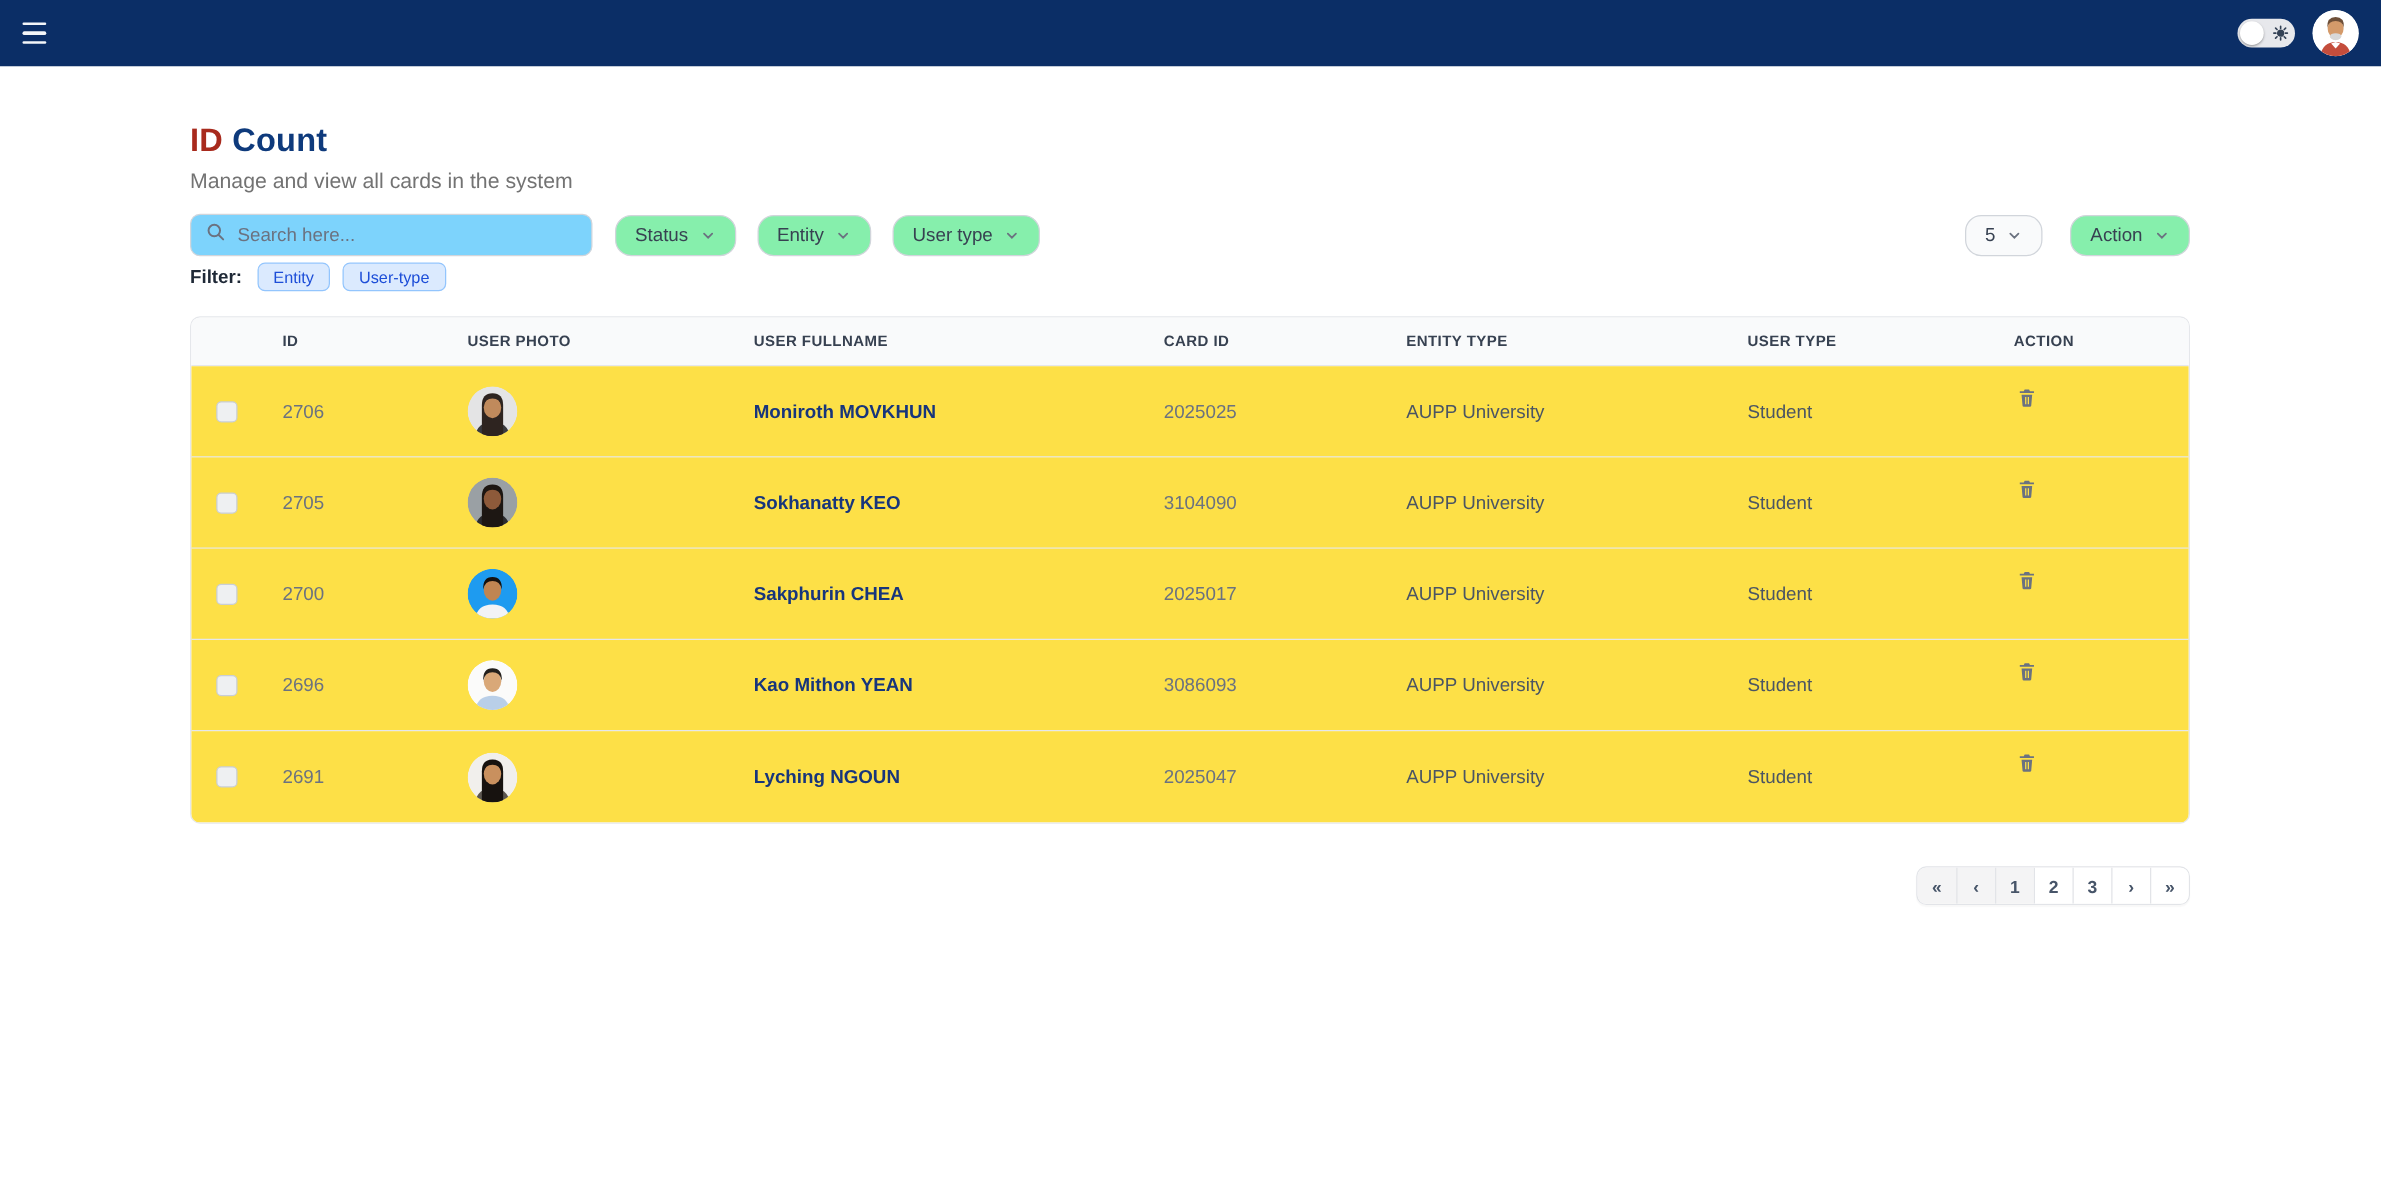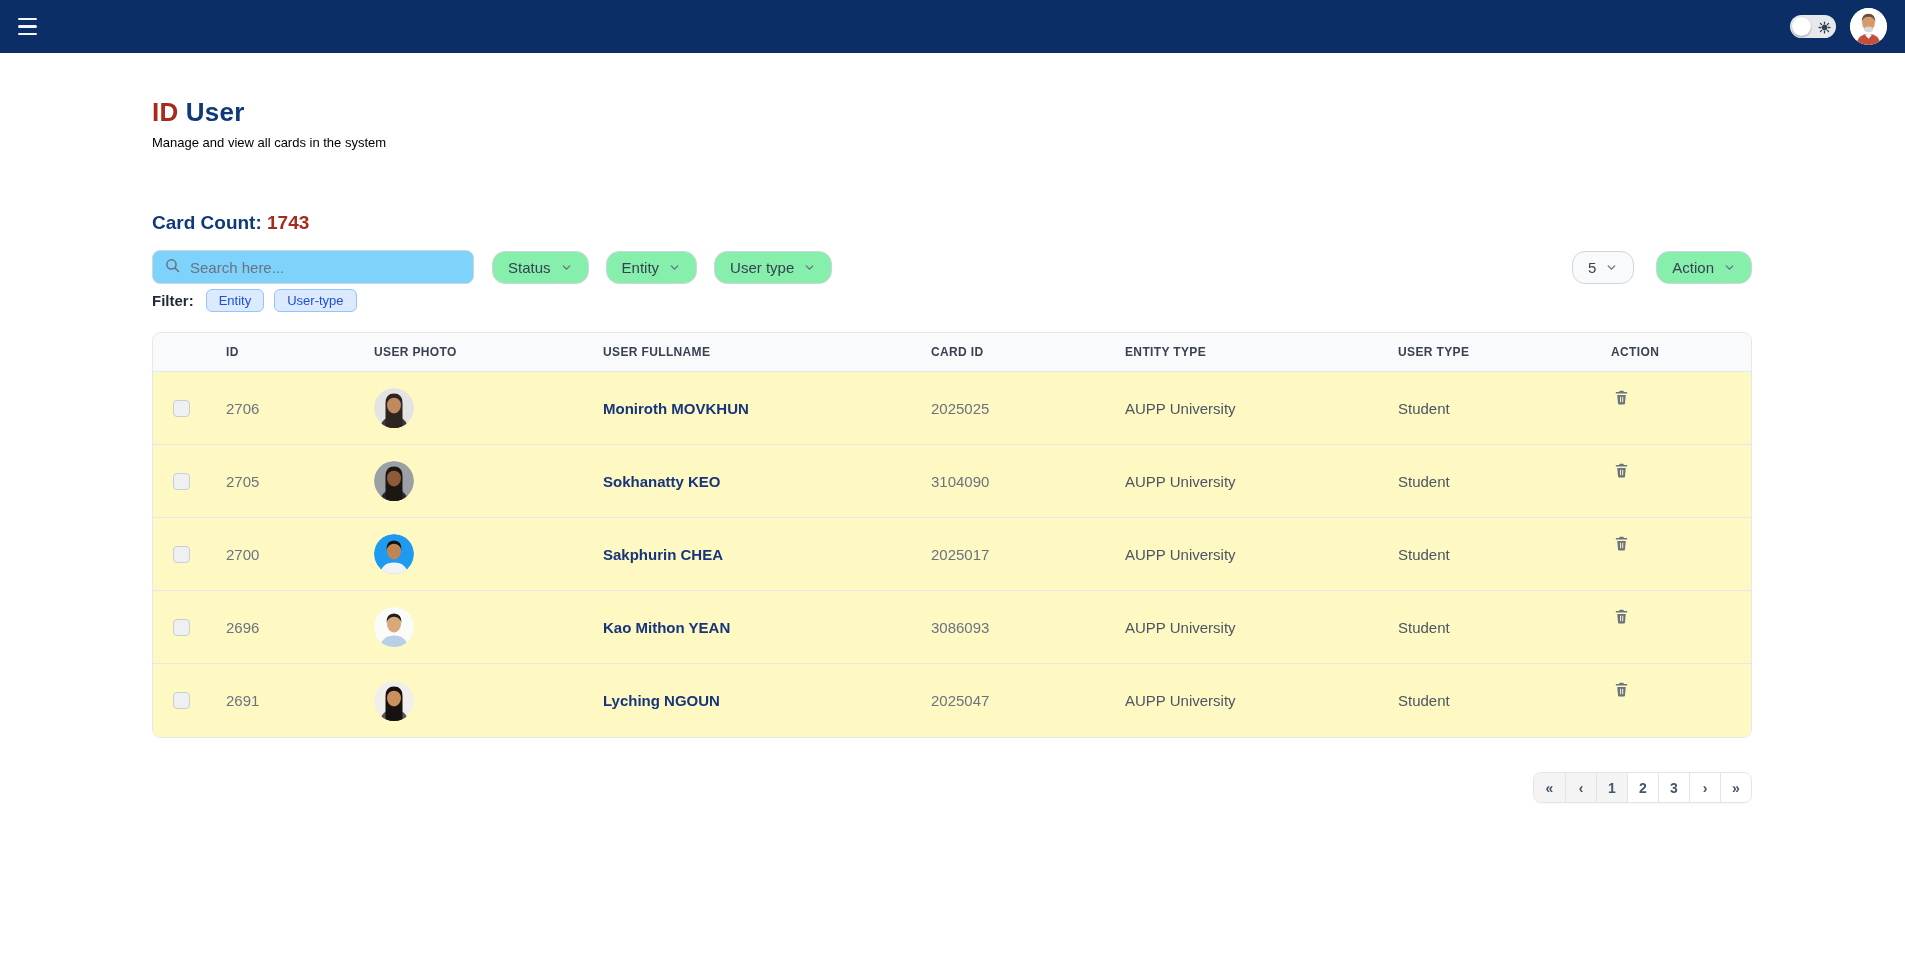--- a/index.html
+++ b/index.html
@@ -17,21 +17,21 @@
                   display:flex; align-items:center; padding:2px; position:relative; cursor:pointer; }
   .toggle-knob { width:19px; height:19px; border-radius:50%; background:#ffffff;
                  box-shadow:0 1px 2px rgba(0,0,0,.35); }
   .toggle-sun { position:absolute; right:5px; top:4.5px; }
   .nav-avatar { width:37px; height:37px; border-radius:50%; overflow:hidden; background:#ffffff; cursor:pointer; }
 
   
   .content { width:1600px; margin-left:152px; padding-top:44px; }
   h1.page-title { font-size:26px; font-weight:bold; color:#0e3a7c; letter-spacing:.2px; }
   h1.page-title .red { color:#a82a1d; }
-  .subtitle { margin-top:7px; font-size:13px; color:#000000; }
+  .subtitle { margin-top:7px; font-size:17px; color:#737373; }
 
   .card-count { margin-top:62px; font-size:19px; font-weight:bold; color:#0e3a7c; }
   .card-count .count { color:#a82a1d; }
 
   
   .controls { margin-top:16px; display:flex; align-items:center; }
   .search-box { width:322px; height:34px; border:1px solid #d1d5db; border-radius:8px;
                 display:flex; align-items:center; padding:0 11px; gap:9px; background:#7dd3fc; }
   .search-box input { border:none; outline:none; flex:1; font-size:15px; color:#374151;
                       font-family:"Liberation Sans", sans-serif; background:transparent; }
@@ -49,21 +49,21 @@
   .chip { background:#dbeafe; border:1px solid #93c5fd; color:#1d4ed8; font-size:13px;
           border-radius:6px; padding:3px 12px; cursor:pointer; }
 
   
   .table-wrap { margin-top:20px; border:1px solid #e5e7eb; border-radius:8px; overflow:hidden; }
   .t-row { display:grid; grid-template-columns:55px 148px 229px 328px 194px 273px 213px 1fr;
            align-items:center; }
   .t-head { background:#f9fafb; height:39px; border-bottom:1px solid #e5e7eb; }
   .t-head .th { font-size:12px; font-weight:bold; color:#374151; letter-spacing:.03em;
                 padding-left:18px; }
-  .t-body-row { height:73px; border-bottom:1px solid #e5e7eb; background:#fef9c3; }
+  .t-body-row { height:73px; border-bottom:1px solid #e5e7eb; background:#fde047; }
   .t-body-row:last-child { border-bottom:none; }
   .cell { padding-left:18px; font-size:15px; color:#6b7280; }
   .cell.entity, .cell.usertype { color:#4b5563; }
   .name-link { color:#17357c; font-weight:bold; font-size:15px; text-decoration:none; cursor:pointer; }
   .checkbox { width:17px; height:17px; border:1.5px solid #c9ced6; border-radius:4px;
               background:#eef0f2; margin-left:20px; cursor:pointer; }
   .avatar { width:40px; height:40px; border-radius:50%; overflow:hidden; display:block; }
   .action-cell { align-self:start; padding-top:14px; }
   .trash-btn { background:none; border:none; cursor:pointer; padding:2px; }
 
@@ -104,24 +104,23 @@
         <ellipse cx="18" cy="14.5" rx="6.2" ry="7.2" fill="#d49a6a"></ellipse>
         <path d="M11.5 14 Q11 5.5 18 5.5 Q25 5.5 24.5 14 Q23.5 8.5 18 8.5 Q12.5 8.5 11.5 14 Z" fill="#6e4f38"></path>
         <path d="M12.5 17 Q13 23.5 18 23.5 Q23 23.5 23.5 17 Q23.5 22 18 22.5 Q12.5 22 12.5 17 Z" fill="#d8d8d8"></path>
         <ellipse cx="18" cy="20.6" rx="4.4" ry="2.6" fill="#d8d8d8"></ellipse>
       </svg>
     </div>
   </div>
 </div>
 
 <div class="content">
-  <h1 class="page-title"><span class="red">ID</span><span> User</span></h1>
+  <h1 class="page-title"><span class="red">ID</span><span> Count</span></h1>
   <div class="subtitle">Manage and view all cards in the system</div>
 
-  <div class="card-count"><span>Card Count: </span><span class="count">1743</span></div>
 
   <div class="controls">
     <div class="search-box">
       <span>
         <svg width="17" height="17" viewBox="0 0 24 24" fill="none" stroke="#6b7280" stroke-width="2.2" stroke-linecap="round">
           <circle cx="10.5" cy="10.5" r="6.5"></circle>
             <path d="M15.5 15.5 L20.5 20.5"></path>
         </svg>
       </span>
       <input type="text" placeholder="Search here..." style="">

